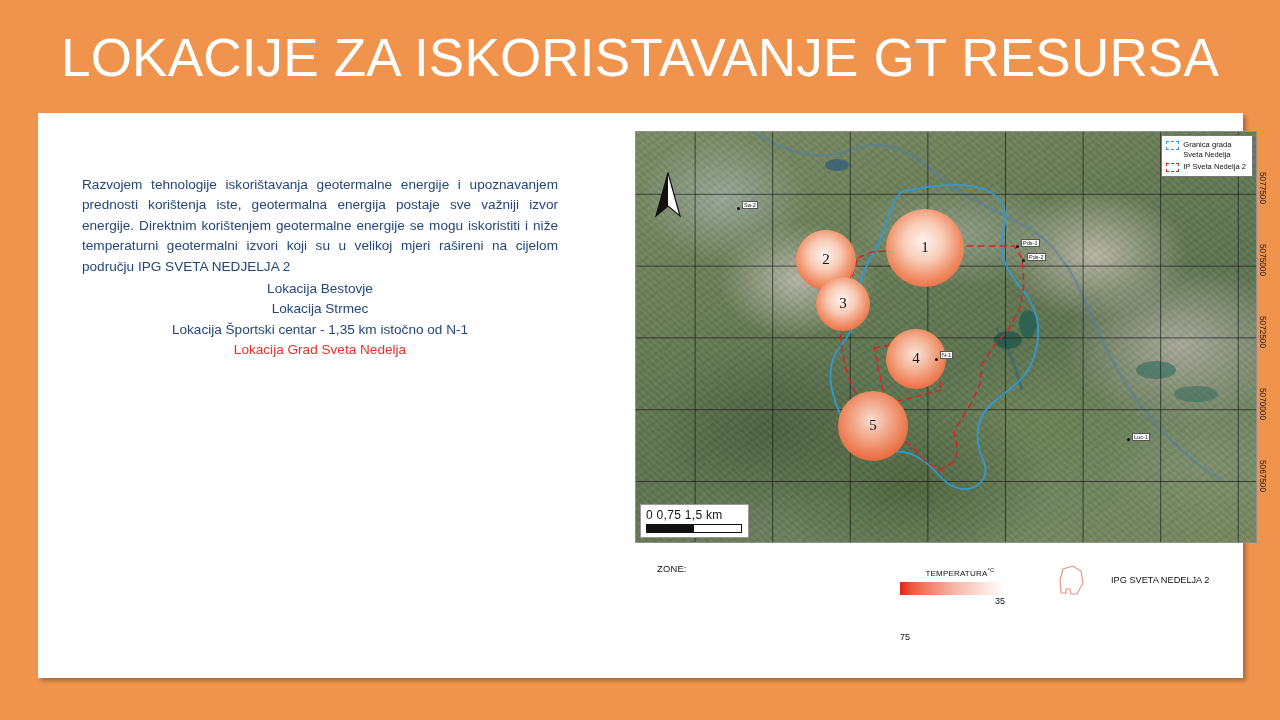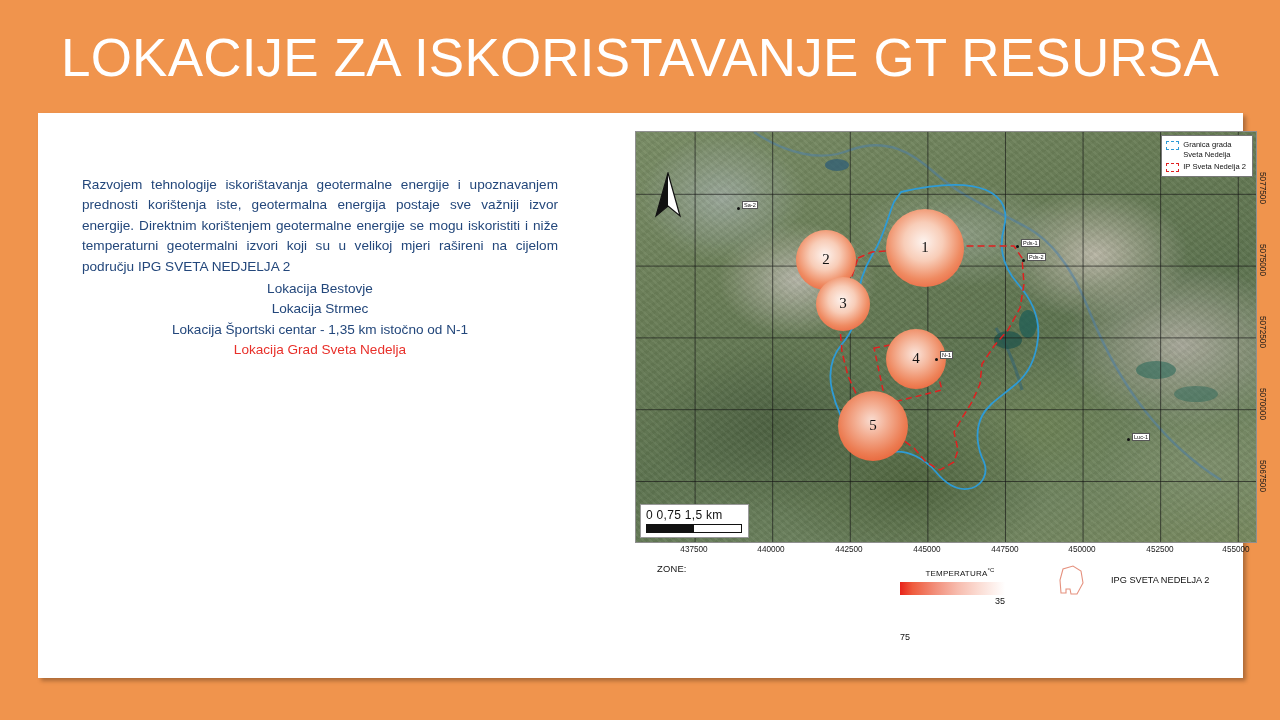--- a/index.html
+++ b/index.html
@@ -263,30 +263,20 @@
 
         <div class="scalebar">
           <div class="lbls">0    0,75   1,5 km</div>
           <div class="bar">
               <i class="on"></i>
               <i class="off"></i>
             </div>
         </div>
       </div>
 
-      <div class="xaxis">
-        <b style="left:59px;">437500</b>
-        <b style="left:136px;">440000</b>
-        <b style="left:214px;">442500</b>
-        <b style="left:292px;">445000</b>
-        <b style="left:370px;">447500</b>
-        <b style="left:447px;">450000</b>
-        <b style="left:525px;">452500</b>
-        <b style="left:601px;">455000</b>
-      </div>
 
       <div class="yaxis">
         <b style="top:57px;">5077500</b>
         <b style="top:129px;">5075000</b>
         <b style="top:201px;">5072500</b>
         <b style="top:273px;">5070000</b>
         <b style="top:345px;">5067500</b>
       </div>
 
       <div class="botleg">

